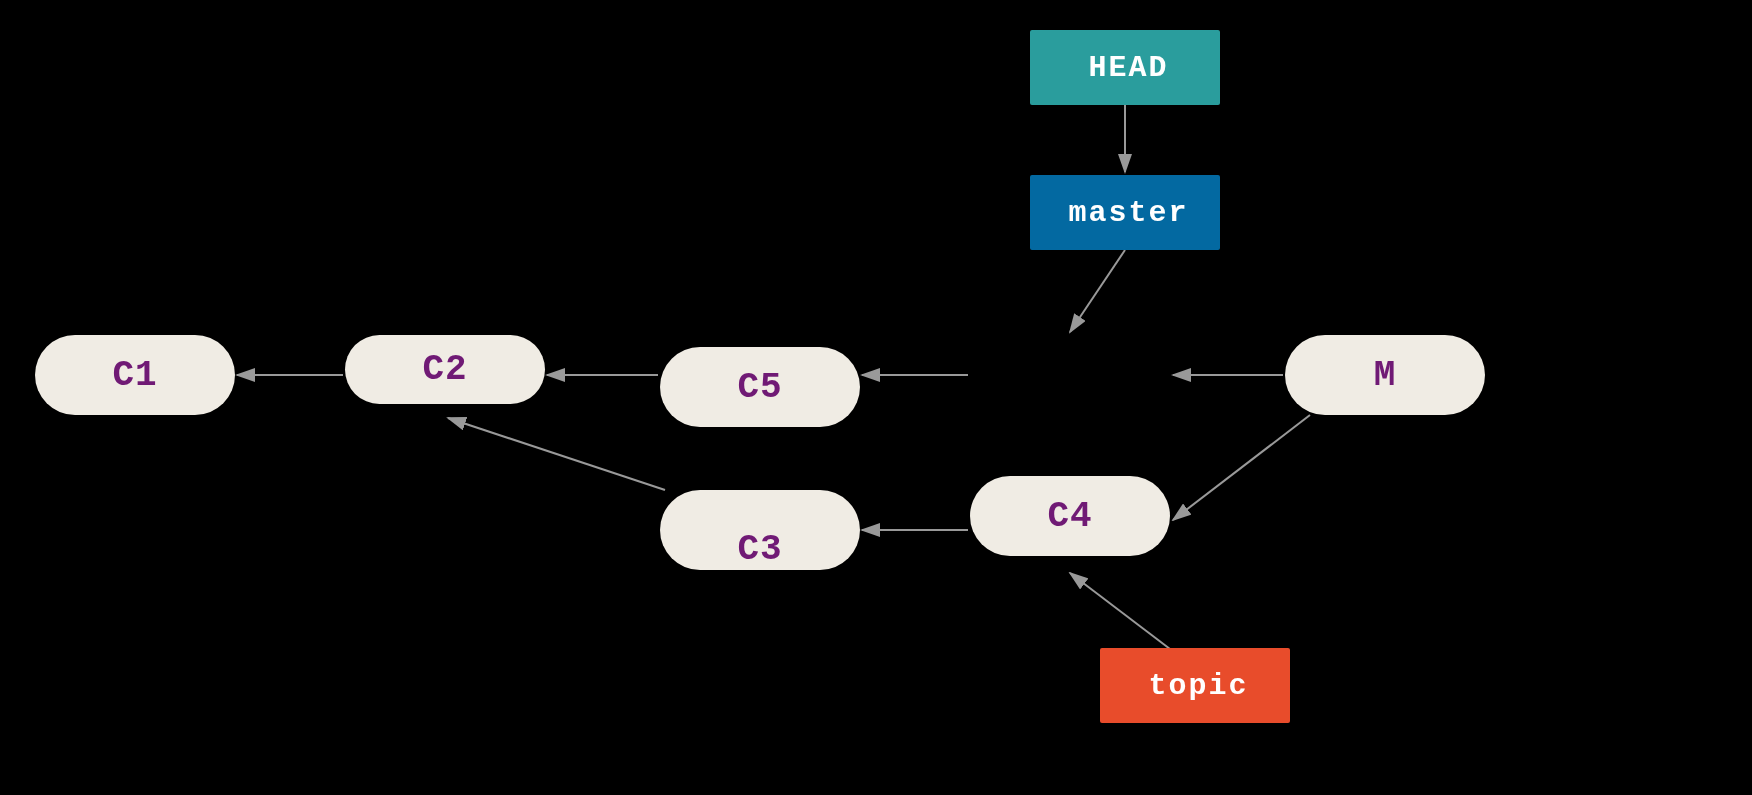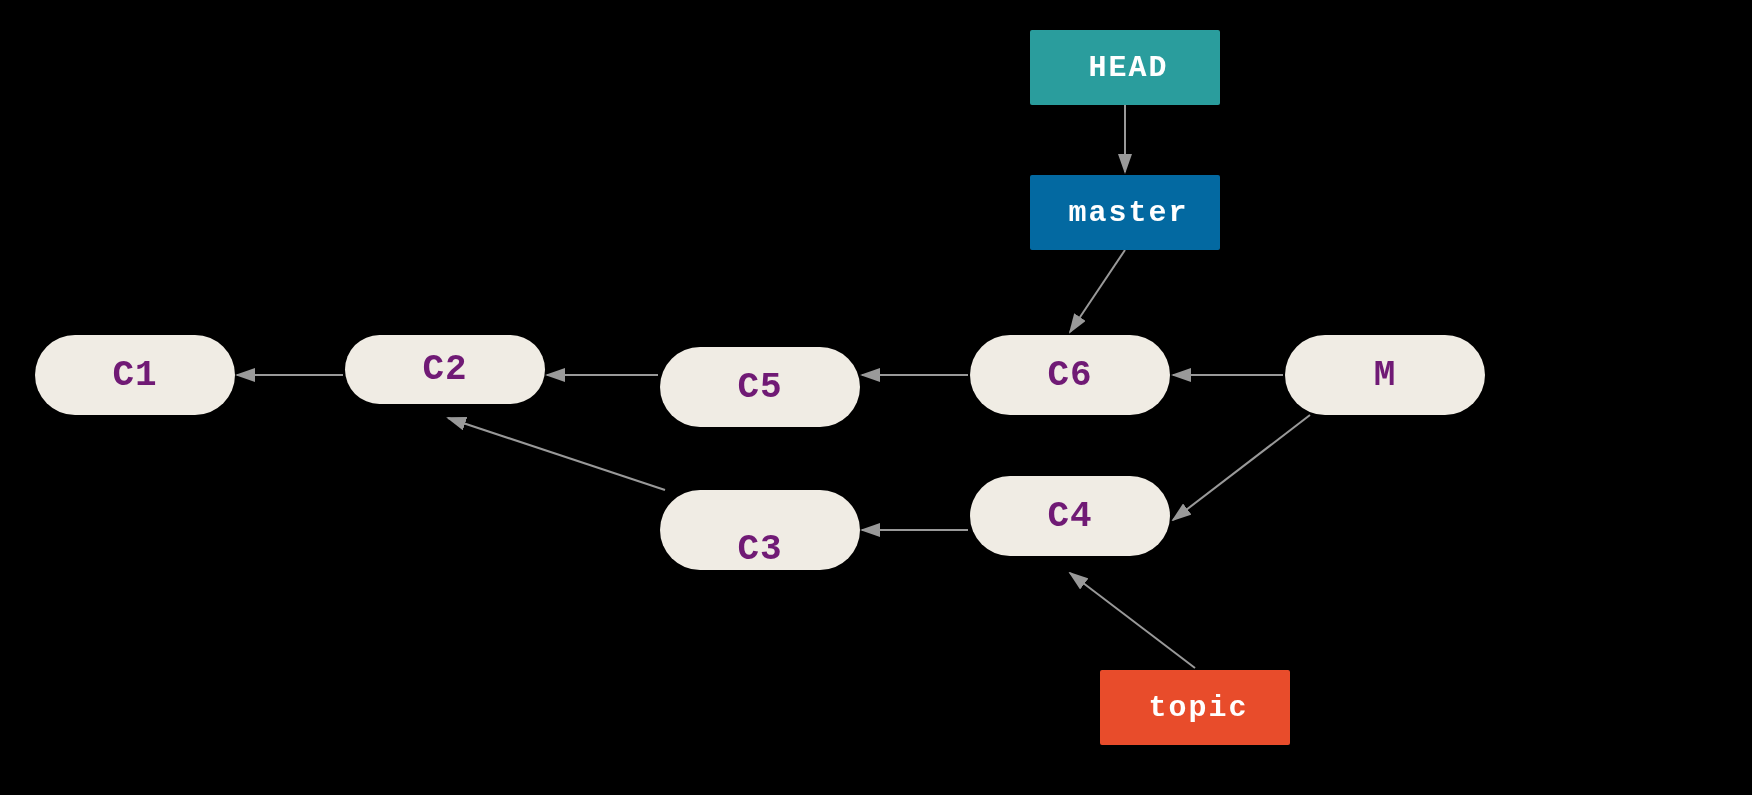--- a/index.html
+++ b/index.html
@@ -88,27 +88,24 @@
   </svg>
 
   <div class="label-box label-head" style="left:1030px; top:30px; width:190px; height:75px;">
     <span>HEAD</span>
   </div>
 
   <div class="label-box label-master" style="left:1030px; top:175px; width:190px; height:75px;">
     <span>master</span>
   </div>
 
-  <div class="label-box label-topic" style="left:1100px; top:670px; width:190px; height:75px;">
+  <div class="label-box label-topic" style="left:1100px; top:648px; width:190px; height:75px;">
     <span>topic</span>
   </div>
 
-  <div class="commit-node" style="left:970px; top:335px; width:200px; height:80px;">
-    <span>C6</span>
-  </div>
 
   <div class="commit-node" style="left:660px; top:335px; width:200px; height:80px;margin-top:12px;">
     <span>C5</span>
   </div>
 
   <div class="commit-node" style="left:345px; top:335px; width:200px; height:69px;">
     <span>C2</span>
   </div>
 
   <div class="commit-node" style="left:35px; top:335px; width:200px; height:80px;">

